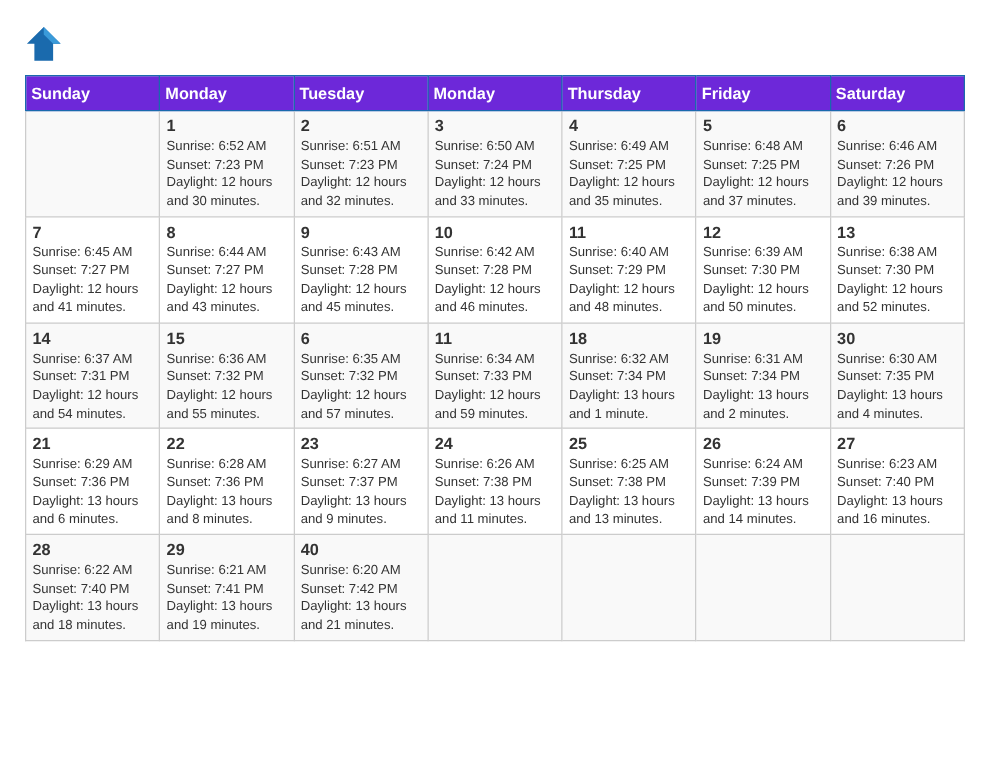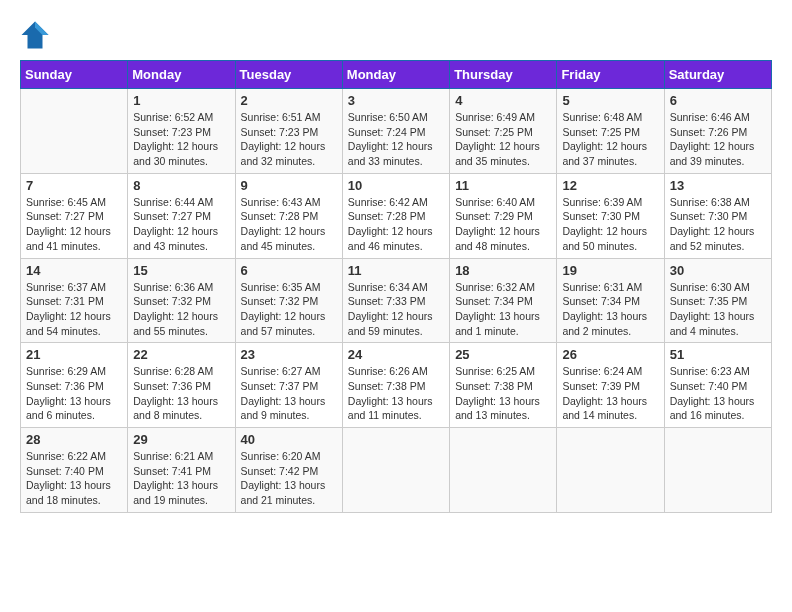--- a/index.html
+++ b/index.html
@@ -236,21 +236,21 @@
         </td>
         <td>
           <span class="day-number">25</span>
           <div class="day-info">Sunrise: 6:25 AM<br>Sunset: 7:38 PM<br>Daylight: 13 hours<br>and 13 minutes.</div>
         </td>
         <td>
           <span class="day-number">26</span>
           <div class="day-info">Sunrise: 6:24 AM<br>Sunset: 7:39 PM<br>Daylight: 13 hours<br>and 14 minutes.</div>
         </td>
         <td>
-          <span class="day-number">51</span>
+          <span class="day-number">27</span>
           <div class="day-info">Sunrise: 6:23 AM<br>Sunset: 7:40 PM<br>Daylight: 13 hours<br>and 16 minutes.</div>
         </td>
       </tr>
       <tr>
         <td>
           <span class="day-number">28</span>
           <div class="day-info">Sunrise: 6:22 AM<br>Sunset: 7:40 PM<br>Daylight: 13 hours<br>and 18 minutes.</div>
         </td>
         <td>
           <span class="day-number">29</span>

